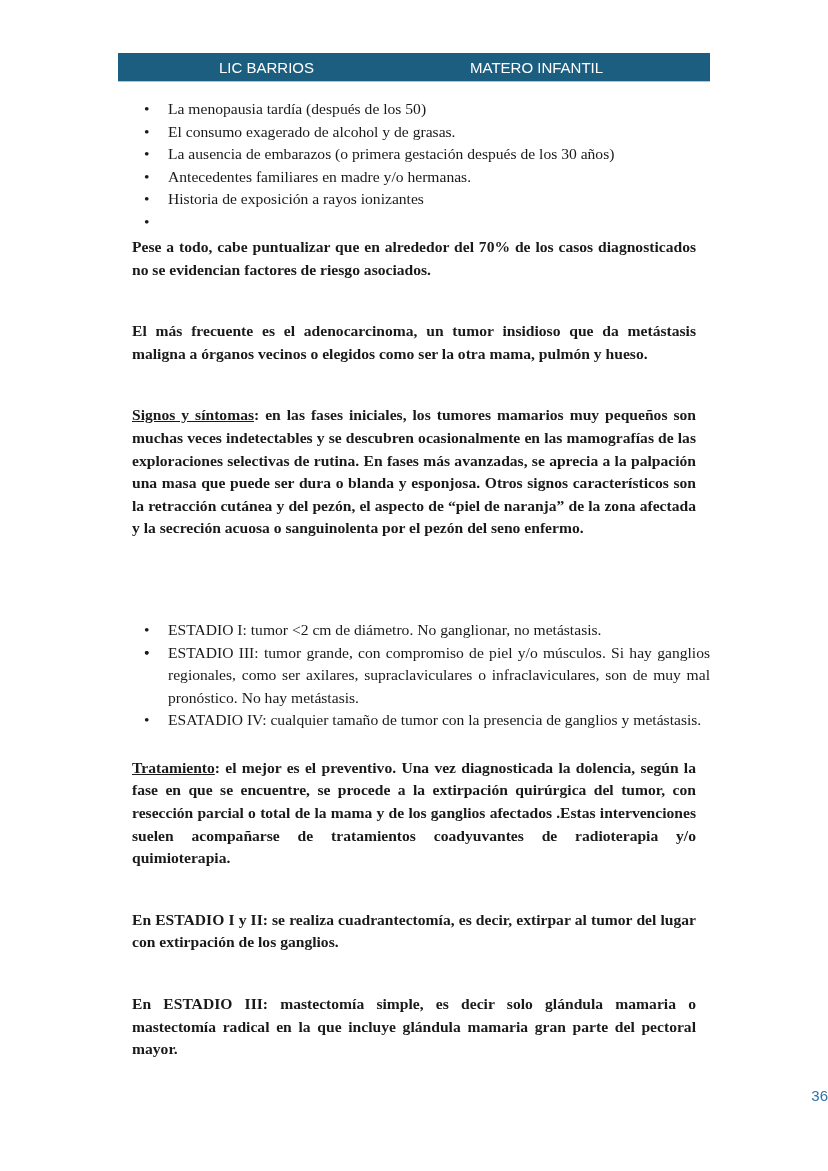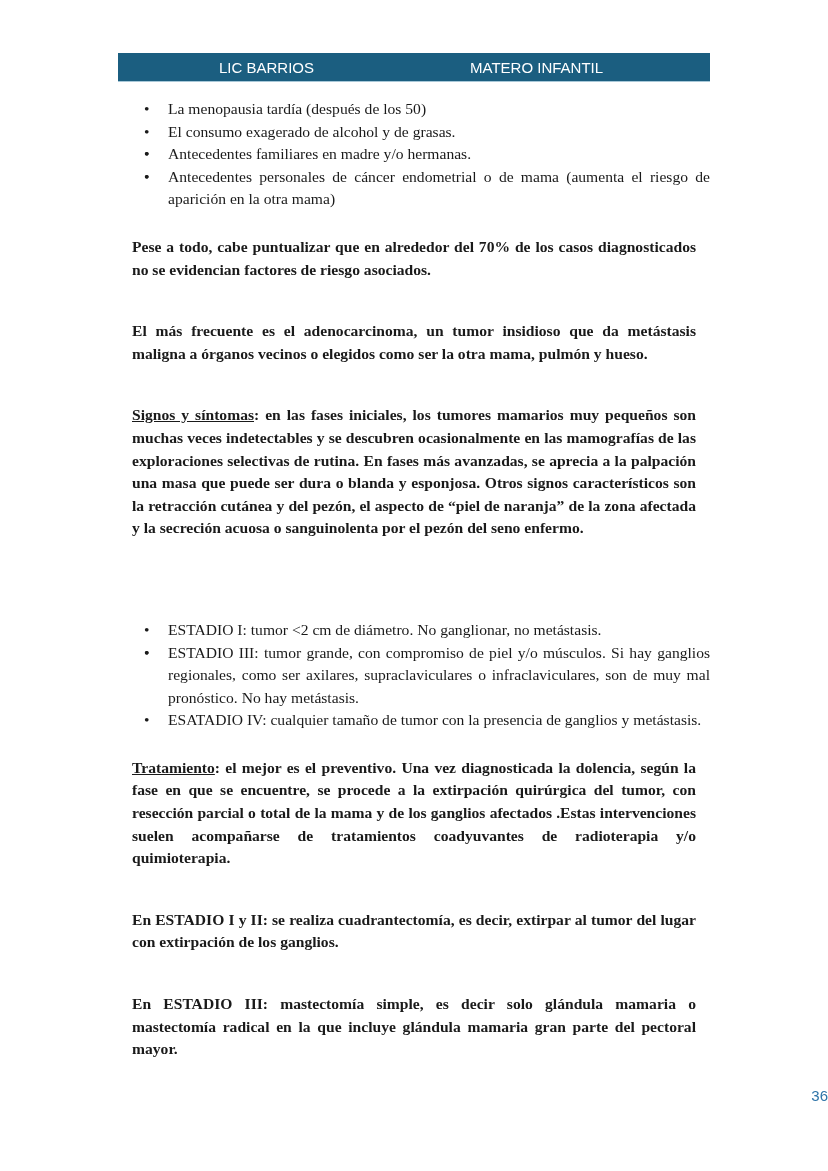--- a/index.html
+++ b/index.html
@@ -88,24 +88,24 @@
 
 <div class="header-bar">
   <span class="header-left">LIC BARRIOS</span>
   <span class="header-right">MATERO INFANTIL</span>
 </div>
 
 <div class="content">
   <ul class="bullets">
     <li><span class="bullet">•</span><span>La menopausia tardía (después de los 50)</span></li>
     <li><span class="bullet">•</span><span>El consumo exagerado de alcohol y de grasas.</span></li>
+    <li><span class="bullet">•</span><span>La ausencia de embarazos (o primera gestación después de los 30 años)</span></li>
+    <li><span class="bullet">•</span><span>Antecedentes familiares en madre y/o hermanas.</span></li>
+    <li><span class="bullet">•</span><span>Historia de exposición a rayos ionizantes</span></li>
     <li><span class="bullet">•</span></li>
-    <li><span class="bullet">•</span><span>Antecedentes familiares en madre y/o hermanas.</span></li>
-    <li><span class="bullet">•</span></li>
-    <li><span class="bullet">•</span><span>Antecedentes personales de cáncer endometrial o de mama (aumenta el riesgo de aparición en la otra mama)</span></li>
   </ul>
 
   <div class="gap-sm"></div>
   <p class="para">Pese a todo, cabe puntualizar que en alrededor del 70% de los casos diagnosticados no se evidencian factores de riesgo asociados.</p>
 
   <div class="gap-md"></div>
   <p class="para">El más frecuente es el adenocarcinoma, un tumor insidioso que da metástasis maligna a órganos vecinos o elegidos como ser la otra mama, pulmón y hueso.</p>
 
   <div class="gap-md"></div>
   <p class="para"><span class="u">Signos y síntomas</span><span>: en las fases iniciales, los tumores mamarios muy pequeños son muchas veces indetectables y se descubren ocasionalmente en las mamografías de las exploraciones selectivas de rutina. En fases más avanzadas, se aprecia a la palpación una masa que puede ser dura o blanda y esponjosa. Otros signos característicos son la retracción cutánea y del pezón, el aspecto de “piel de naranja” de la zona afectada y la secreción acuosa o sanguinolenta por el pezón del seno enfermo.</span></p>

